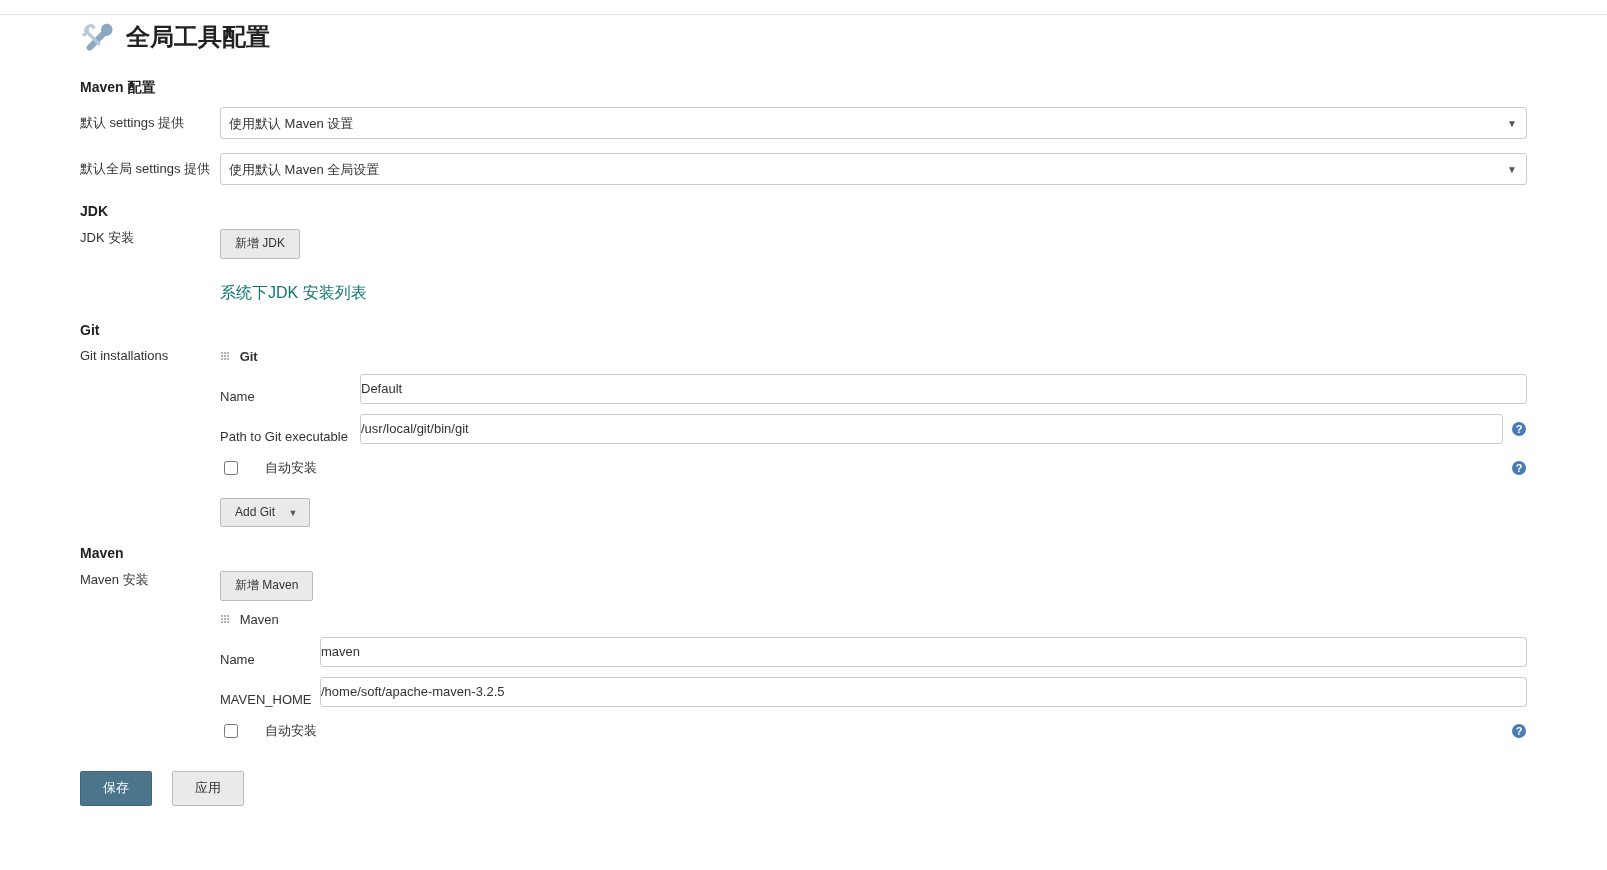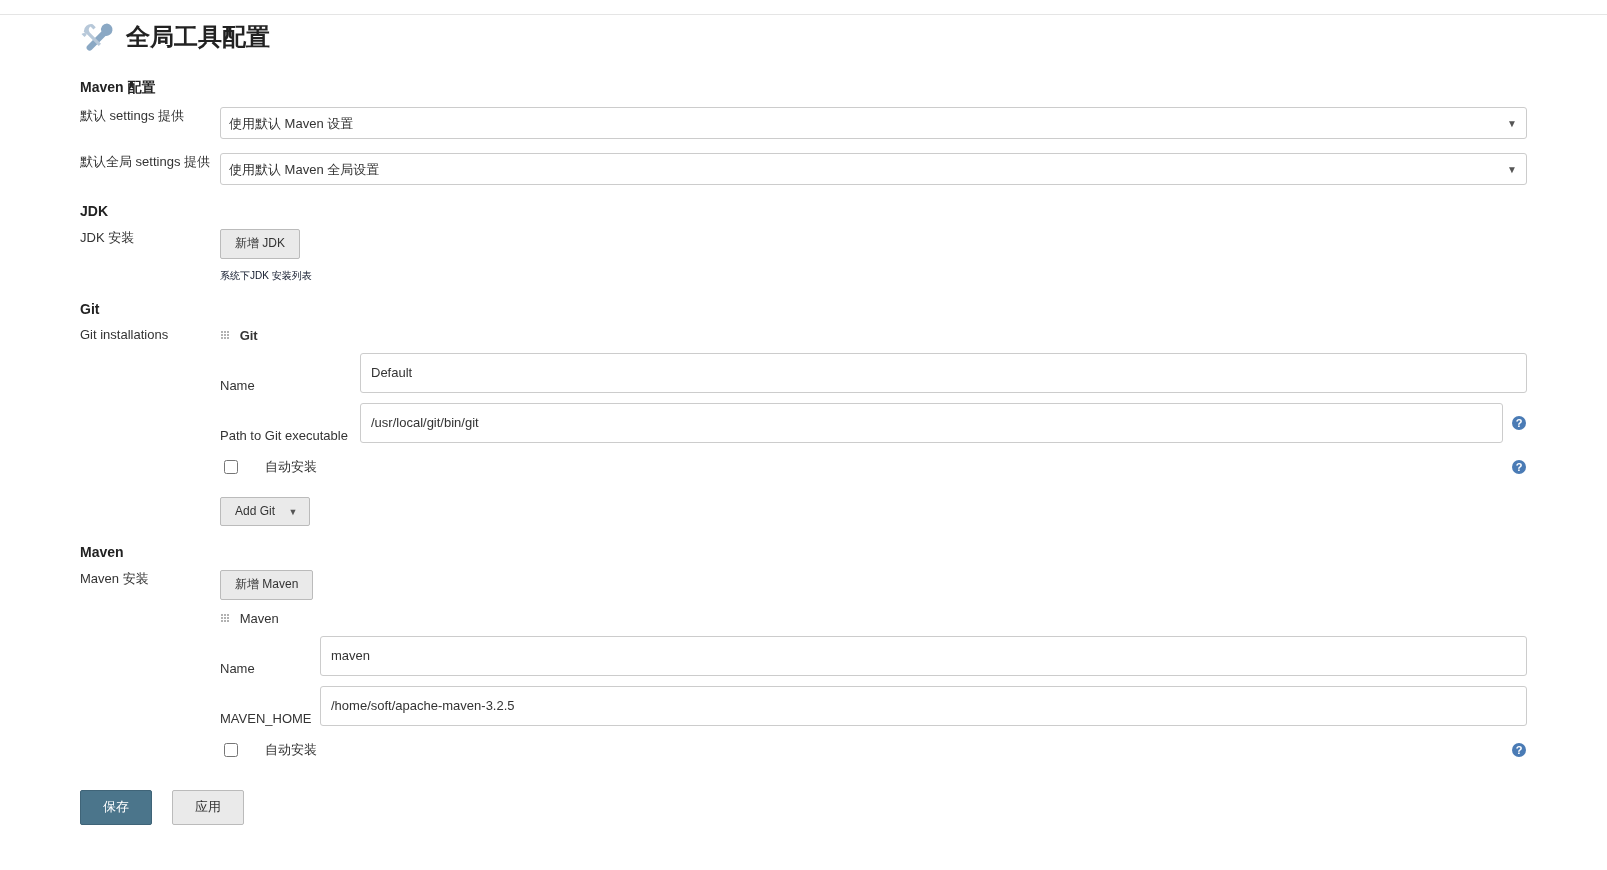--- a/index.html
+++ b/index.html
@@ -38,21 +38,21 @@
   }
   .section-heading {
     font-size: 14px;
     font-weight: bold;
     margin-top: 18px;
     margin-bottom: 10px;
     color: #222;
   }
   .form-row {
     display: flex;
-    align-items: flex-start;
+    align-items: center;
     margin-bottom: 14px;
   }
   .form-label {
     width: 140px;
     flex-shrink: 0;
     font-size: 13px;
     color: #333;
     text-align: left;
     padding-right: 8px;
   }
@@ -114,23 +114,23 @@
     font-size: 13px;
   }
   .btn-danger {
     background: #d9534f;
     border-color: #c9302c;
     color: #fff;
     padding: 8px 16px;
     font-size: 13px;
   }
   .helper-text {
-    font-size: 10px;
-    color: #0f172a;
-    margin-top: 10px;
+    font-size: 16px;
+    color: #0f766e;
+    margin-top: 24px;
   }
   .drag-icon {
     display: inline-block;
     width: 10px;
     height: 10px;
     margin-right: 6px;
     vertical-align: middle;
   }
   .drag-icon svg { display:block; }
   .tool-title {
@@ -151,22 +151,22 @@
     color: #333;
   }
   .inner-input-wrap {
     flex: 1;
     display: flex;
     align-items: center;
     gap: 8px;
   }
   input.text-input {
     flex: 1;
-    height: 40px;
-    padding: 4px 10px;
+    height: 30px;
+    padding: 4px 0;
     border: 1px solid #ccc;
     border-radius: 3px;
     font-size: 13px;
     color: #333;
     background: #fff;
   }
   .help-icon {
     width: 16px;
     height: 16px;
     flex-shrink: 0;

